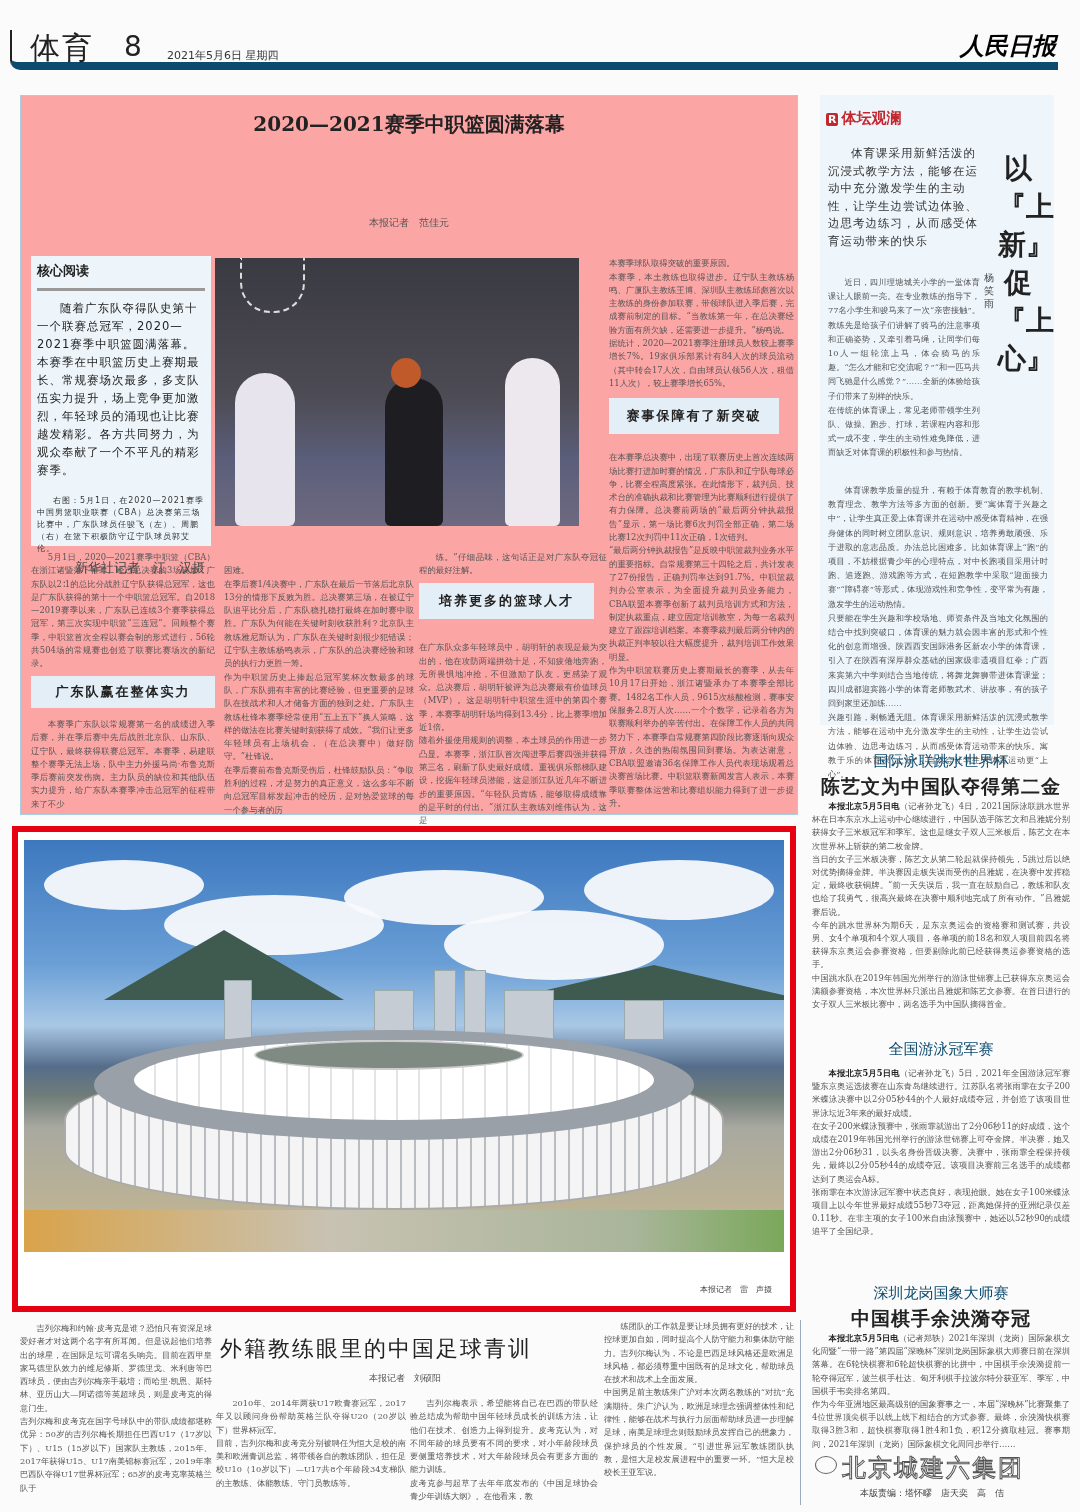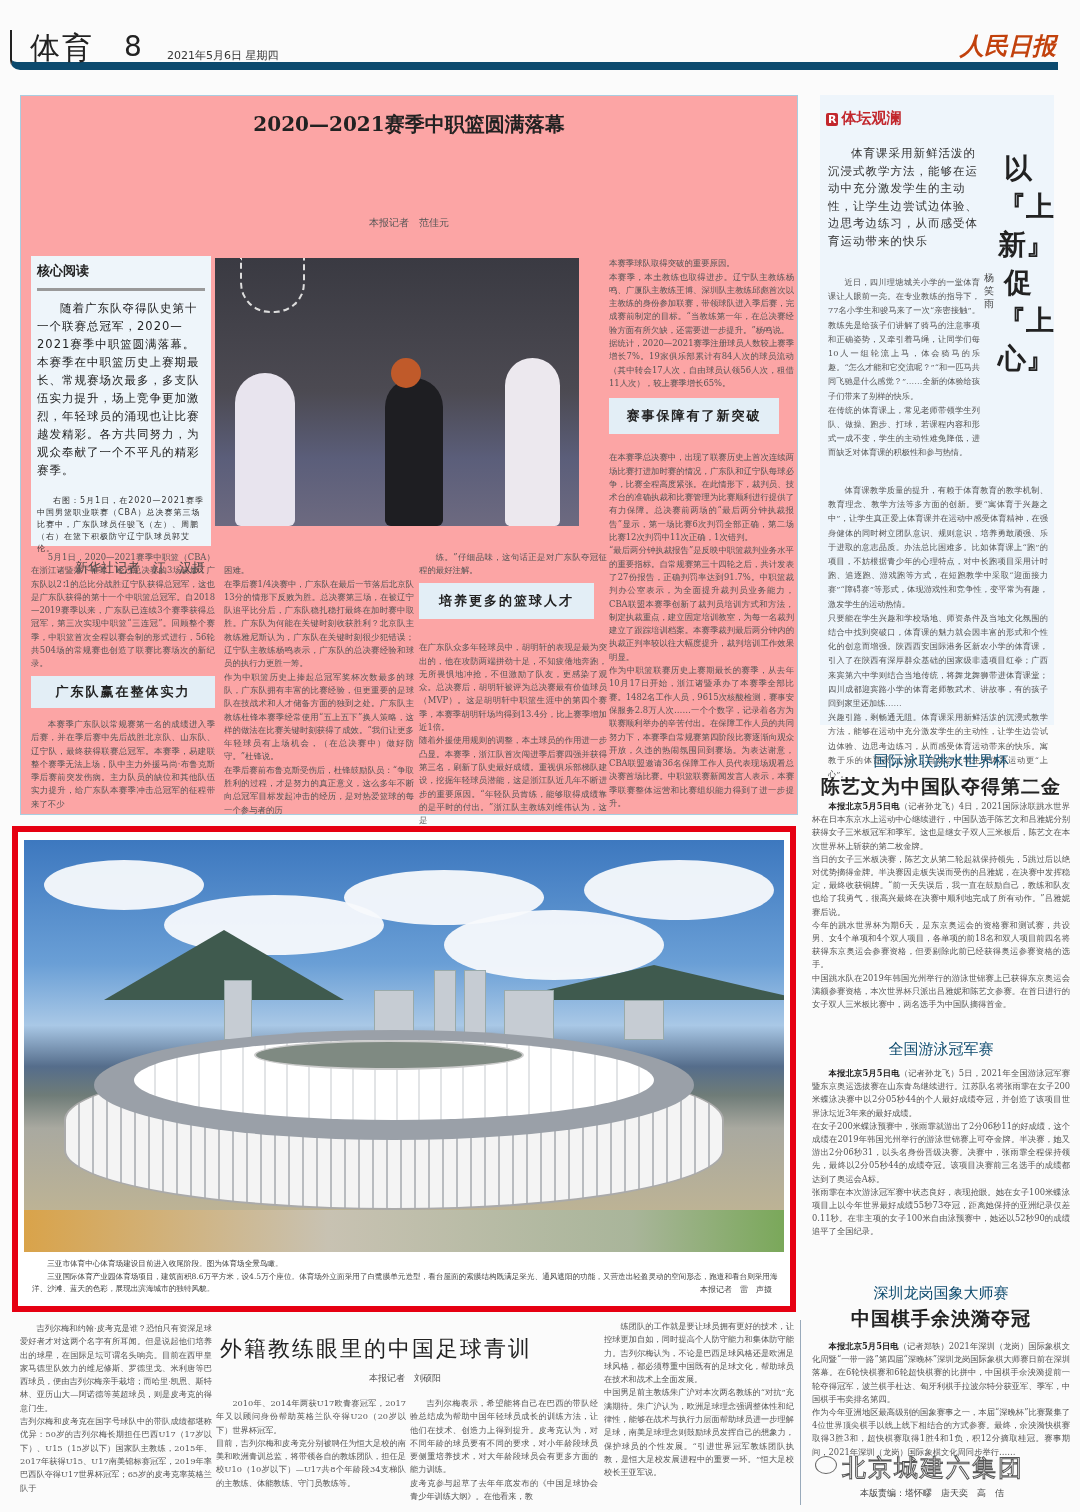--- a/index.html
+++ b/index.html
@@ -1,21 +1,21 @@
 <!DOCTYPE html>
 <html><head>
 <meta charset="utf-8">
 <style>
 *{box-sizing:border-box;margin:0;padding:0}
 body{width:1080px;height:1512px;background:#fbfbfb;font-family:"DejaVu Serif",serif;color:#333;overflow:hidden;position:relative}
 .masthead{position:absolute;left:10px;top:30px;width:1048px;height:40px;border-bottom:8px solid #0c4a6e;border-left:2px solid #222;border-bottom-left-radius:10px}
 .sec-name{position:absolute;left:18px;top:-2px;font-family:"DejaVu Sans",sans-serif;font-size:30px;color:#222;letter-spacing:2px}
 .sec-num{position:absolute;left:112px;top:0px;font-family:"DejaVu Sans",sans-serif;font-size:28px;color:#222}
 .date{position:absolute;left:155px;top:18px;font-family:"DejaVu Sans",sans-serif;font-size:11px;color:#333}
-.logo{position:absolute;right:2px;top:0px;font-family:"DejaVu Serif",serif;font-size:24px;font-style:italic;font-weight:bold;color:#c2410c}
+.logo{position:absolute;right:2px;top:0px;font-family:"DejaVu Serif",serif;font-size:24px;font-style:italic;font-weight:bold;color:#000000}
 .lead{position:absolute;left:20px;top:95px;width:778px;height:720px;background:#fca5a5;border:1px solid #a9cde0}
 .kicker{position:absolute;left:0;width:100%;top:15px;text-align:center;font-size:20px;font-weight:bold;color:#222}
 .headline{position:absolute;left:0;width:100%;top:50px;text-align:center;font-family:"DejaVu Sans",sans-serif;font-size:48px;font-weight:bold;color:#111;letter-spacing:6px}
 .byline{position:absolute;left:0;width:100%;top:120px;text-align:center;font-size:10px;color:#555}
 .core{position:absolute;left:10px;top:160px;width:180px;height:290px;background:#eef5fa;padding:6px}
 .core h3{font-family:"DejaVu Sans",sans-serif;font-size:13px;color:#222;font-weight:bold}
 .core .bar{height:3px;background:#999;margin:8px 0 8px}
 .core p{font-family:"DejaVu Sans",sans-serif;font-size:11.5px;line-height:18px;color:#222;text-indent:2em;letter-spacing:1px}
 .core .cap{font-size:8px;line-height:12px;color:#333;margin-top:16px;text-indent:2em}
 .core .credit{font-size:13px;text-align:right;margin-top:4px;color:#444}
@@ -144,21 +144,21 @@
 </div>
 <div class="news" style="top:1040px">
   <div class="k">全国游泳冠军赛</div>
   <p style="margin-top:8px;white-space:pre-line"><b>本报北京5月5日电</b><span>（记者孙龙飞）5日，2021年全国游泳冠军赛暨东京奥运选拔赛在山东青岛继续进行。江苏队名将张雨霏在女子200米蝶泳决赛中以2分05秒44的个人最好成绩夺冠，并创造了该项目世界泳坛近3年来的最好成绩。
 在女子200米蝶泳预赛中，张雨霏就游出了2分06秒11的好成绩，这个成绩在2019年韩国光州举行的游泳世锦赛上可夺金牌。半决赛，她又游出2分06秒31，以头名身份晋级决赛。决赛中，张雨霏全程保持领先，最终以2分05秒44的成绩夺冠。该项目决赛前三名选手的成绩都达到了奥运会A标。
 张雨霏在本次游泳冠军赛中状态良好，表现抢眼。她在女子100米蝶泳项目上以今年世界最好成绩55秒73夺冠，距离她保持的亚洲纪录仅差0.11秒。在非主项的女子100米自由泳预赛中，她还以52秒90的成绩追平了全国纪录。</span></p>
 </div>
 <div class="news" style="top:1284px">
   <div class="k">深圳龙岗国象大师赛</div>
   <div class="t">中国棋手余泱漪夺冠</div>
-  <p style="margin-top:8px;white-space:pre-line"><b>本报北京5月5日电</b><span>（记者郑轶）2021年深圳（龙岗）国际象棋文化周暨“一带一路”第四届“深晚杯”深圳龙岗国际象棋大师赛日前在深圳落幕。在6轮快棋赛和6轮超快棋赛的比拼中，中国棋手余泱漪提前一轮夺得冠军，波兰棋手杜达、匈牙利棋手拉波尔特分获亚军、季军，中国棋手韦奕排名第四。
+  <p style="white-space:pre-line"><b>本报北京5月5日电</b><span>（记者郑轶）2021年深圳（龙岗）国际象棋文化周暨“一带一路”第四届“深晚杯”深圳龙岗国际象棋大师赛日前在深圳落幕。在6轮快棋赛和6轮超快棋赛的比拼中，中国棋手余泱漪提前一轮夺得冠军，波兰棋手杜达、匈牙利棋手拉波尔特分获亚军、季军，中国棋手韦奕排名第四。
 作为今年亚洲地区最高级别的国象赛事之一，本届“深晚杯”比赛聚集了4位世界顶尖棋手以线上线下相结合的方式参赛。最终，余泱漪快棋赛取得3胜3和，超快棋赛取得1胜4和1负，积12分摘取桂冠。赛事期间，2021年深圳（龙岗）国际象棋文化周同步举行……</span></p>
 </div>
 
 <div class="frame">
   <div class="stadium">
     <div class="cloud" style="left:20px;top:20px;width:160px;height:50px"></div>
     <div class="cloud" style="left:140px;top:55px;width:220px;height:60px"></div>
     <div class="cloud" style="left:320px;top:30px;width:200px;height:55px"></div>
     <div class="cloud" style="left:420px;top:70px;width:220px;height:70px"></div>
     <div class="cloud" style="left:560px;top:20px;width:190px;height:60px"></div>
@@ -169,24 +169,20 @@
     <div class="bld" style="left:410px;top:130px;width:22px;height:75px"></div>
     <div class="bld" style="left:440px;top:130px;width:22px;height:75px"></div>
     <div class="bld" style="left:480px;top:150px;width:50px;height:50px"></div>
     <div class="bld" style="left:600px;top:160px;width:40px;height:40px"></div>
     <div class="bowl"></div>
     <div class="roof"></div>
     <div class="roofw"></div>
     <div class="hole"></div>
     <div class="ground"></div>
   </div>
-  <div class="fcap">
-    <div>三亚市体育中心体育场建设目前进入收尾阶段。图为体育场全景鸟瞰。</div>
-    <div>三亚国际体育产业园体育场项目，建筑面积8.6万平方米，设4.5万个座位。体育场外立面采用了白鹭膜单元造型，看台屋面的索膜结构既满足采光、通风遮阳的功能，又营造出轻盈灵动的空间形态，跑道和看台则采用海洋、沙滩、蓝天的色彩，展现出滨海城市的独特风貌。</div>
-  </div>
   <div class="fcredit">本报记者　雷　声摄</div>
 </div>
 
 <div class="col" style="left:20px;top:1322px;width:192px;white-space:pre-line;font-size:8.2px">吉列尔梅和约翰·皮考克是谁？恐怕只有资深足球爱好者才对这两个名字有所耳闻。但是说起他们培养出的球星，在国际足坛可谓名头响亮。目前在西甲皇家马德里队效力的维尼修斯、罗德里戈、米利唐等巴西球员，便由吉列尔梅亲手栽培；而哈里·凯恩、斯特林、亚历山大—阿诺德等英超球员，则是皮考克的得意门生。
 吉列尔梅和皮考克在国字号球队中的带队成绩都堪称优异：50岁的吉列尔梅长期担任巴西U17（17岁以下）、U15（15岁以下）国家队主教练，2015年、2017年获得U15、U17南美锦标赛冠军，2019年率巴西队夺得U17世界杯冠军；65岁的皮考克率英格兰队于</div>
 <div class="fh">外籍教练眼里的中国足球青训</div>
 <div class="fby">本报记者　刘硕阳</div>
 <div class="col" style="left:216px;top:1397px;width:190px;white-space:pre-line;font-size:8.2px">2010年、2014年两获U17欧青赛冠军，2017年又以顾问身份帮助英格兰队夺得U20（20岁以下）世界杯冠军。
 目前，吉列尔梅和皮考克分别被聘任为恒大足校的南美和欧洲青训总监，将带领各自的教练团队，担任足校U10（10岁以下）—U17共8个年龄段34支梯队的主教练、体能教练、守门员教练等。</div>
 <div class="col" style="left:410px;top:1397px;width:188px;white-space:pre-line;font-size:8.2px">吉列尔梅表示，希望能将自己在巴西的带队经验总结成为帮助中国年轻球员成长的训练方法，让他们在技术、创造力上得到提升。皮考克认为，对不同年龄的球员要有不同的要求，对小年龄段球员要侧重培养技术，对大年龄段球员会有更多方面的能力训练。

